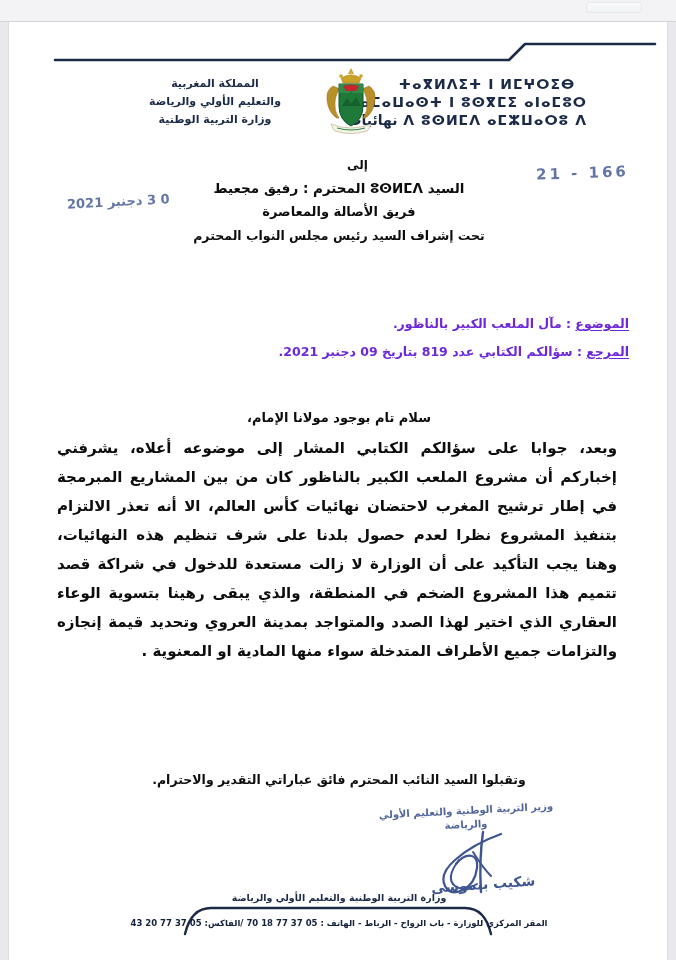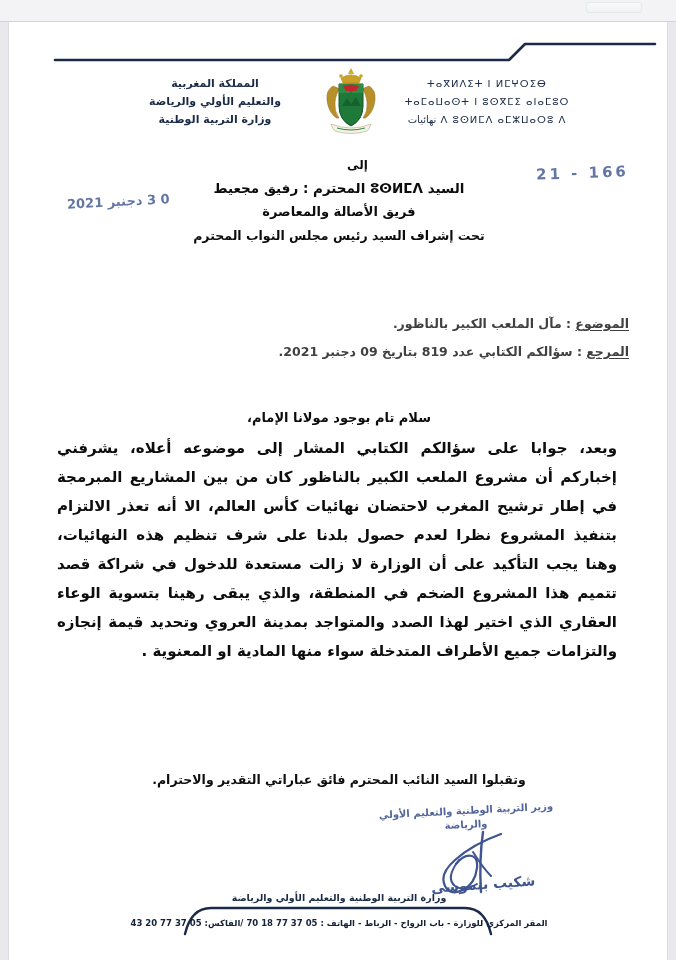--- a/index.html
+++ b/index.html
@@ -77,21 +77,21 @@
   }
   .lh-col.ar { text-align: center; }
   .lh-line {
     font-size: 10.5px;
     line-height: 18px;
     letter-spacing: .6px;
     white-space: nowrap;
     font-weight: 600;
   }
   .lh-line.ar { font-size: 11px; font-weight: 700; }
-  .lh-tif { font-size: 10px; line-height: 18px; letter-spacing: 1px; white-space: nowrap; color:#1b2a47; font-weight:400; }
+  .lh-tif { font-size: 14px; line-height: 18px; letter-spacing: 1px; white-space: nowrap; color:#1b2a47; font-weight:700; }
   .emblem { width: 72px; height: 80px; flex: 0 0 72px; }
 
   
   .hw {
     position: absolute;
     color: #4a5f96;
     font-family: "DejaVu Sans", "Liberation Sans", sans-serif;
     font-weight: 700;
     opacity: .85;
   }
@@ -126,21 +126,21 @@
   .meta {
     position: absolute;
     top: 288px;
     right: 38px;
     width: 590px;
     text-align: right;
   }
   .meta-row {
     font-size: 12.5px;
     line-height: 28px;
-    color: #404040;
+    color: #6d28d9;
     font-weight: 600;
     white-space: nowrap;
   }
   .meta-label {
     font-weight: 700;
     text-decoration: underline;
     text-underline-offset: 2px;
   }
 
   

